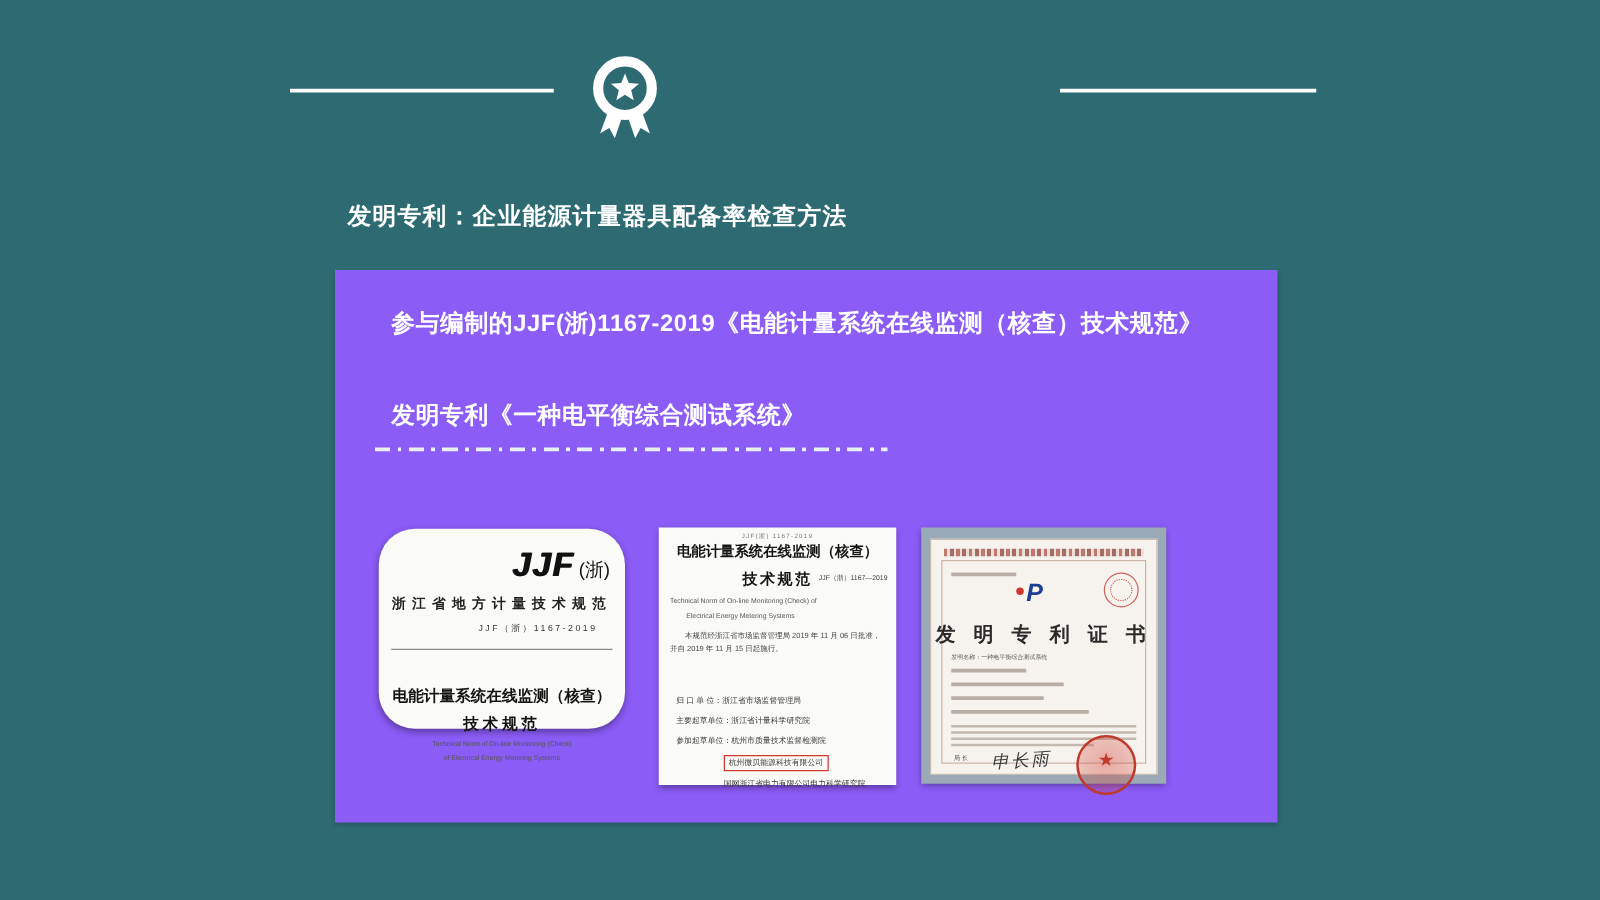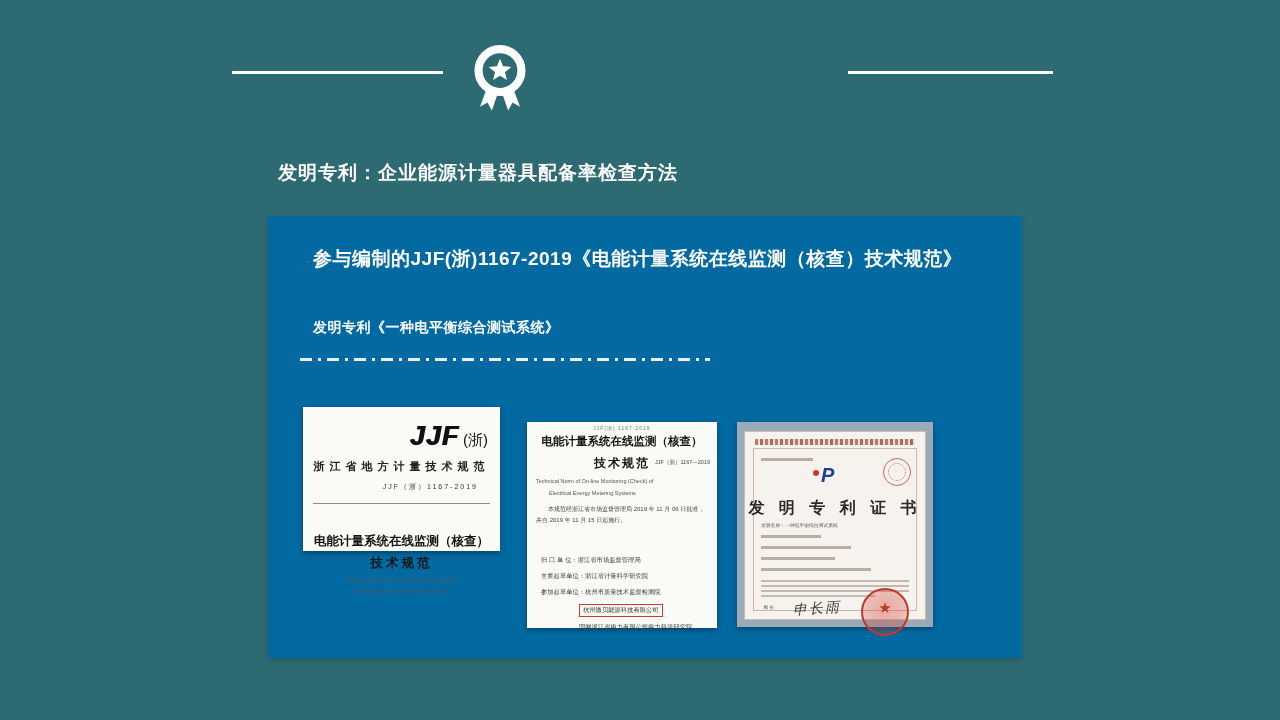--- a/index.html
+++ b/index.html
@@ -24,34 +24,34 @@
 
   
   .intro-text{
     position:absolute;left:278px;top:160px;
     color:#ffffff;font-size:19px;font-weight:bold;letter-spacing:1px;white-space:nowrap;
   }
 
   
   .panel{
     position:absolute;left:268px;top:216px;width:754px;height:442px;
-    background:#0369a1;box-shadow:0 2px 4px rgba(0,0,0,.18);
+    background:#8b5cf6;box-shadow:0 2px 4px rgba(0,0,0,.18);
   }
   .panel-line1{position:absolute;left:45px;top:30px;color:#fff;font-size:19px;font-weight:bold;white-space:nowrap;letter-spacing:.5px;}
-  .panel-line2{position:absolute;left:45px;top:103px;color:#fff;font-size:14px;font-weight:bold;white-space:nowrap;letter-spacing:.5px;}
+  .panel-line2{position:absolute;left:45px;top:103px;color:#fff;font-size:19px;font-weight:bold;white-space:nowrap;letter-spacing:.5px;}
   .dashdot{
     position:absolute;left:32px;top:142px;width:410px;height:3px;
     background:repeating-linear-gradient(90deg,
       #e8f1f1 0 12px, rgba(0,0,0,0) 12px 18px,
       #e8f1f1 18px 21px, rgba(0,0,0,0) 21px 27px);
   }
 
   
   .cert{position:absolute;background:#fafaf7;box-shadow:0 2px 5px rgba(0,0,0,.35);color:#1b1b1b;}
-  .cert1{left:35px;top:191px;width:197px;height:144px;}
+  .cert1{left:35px;top:207px;width:197px;height:160px;border-radius:29px;}
   .cert2{left:259px;top:206px;width:190px;height:206px;}
   .cert3{left:469px;top:206px;width:196px;height:205px;background:#9aaab7;
          box-shadow:0 2px 5px rgba(0,0,0,.35);}
 
   
   .c1-logo-row{position:absolute;top:14px;right:12px;white-space:nowrap;}
   .c1-logo{font-size:27px;font-weight:bold;font-style:italic;letter-spacing:1px;color:#111;
            text-shadow:1px 0 #111;}
   .c1-logo-suffix{font-size:15px;color:#111;margin-left:4px;}
   .c1-series{position:absolute;top:52px;left:0;width:100%;text-align:center;

